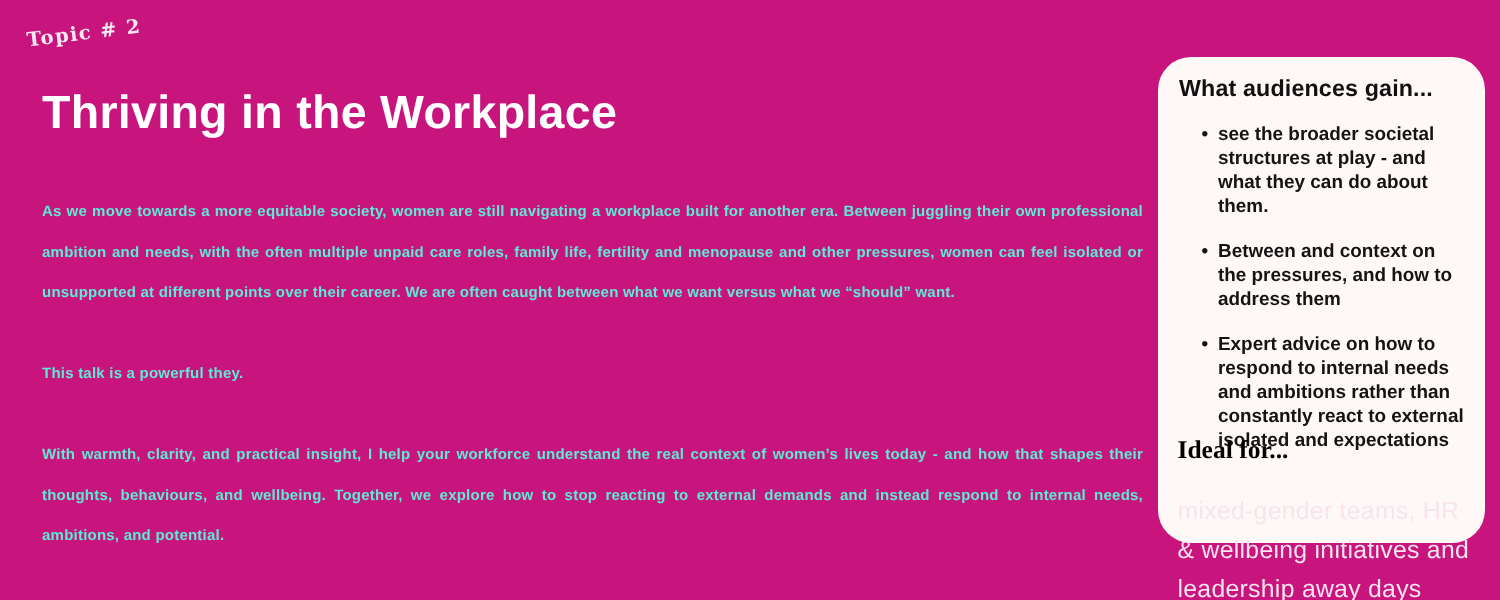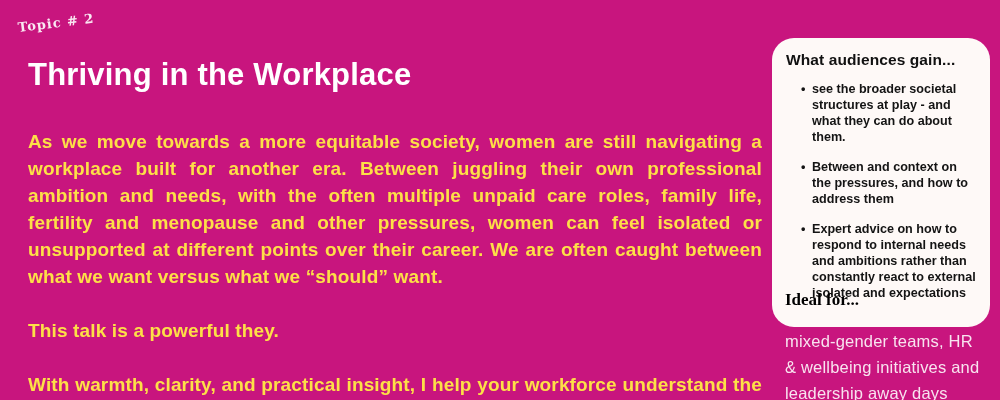--- a/index.html
+++ b/index.html
@@ -41,36 +41,36 @@
     font-size: 31px;
     font-weight: 700;
     letter-spacing: 0.2px;
     color: #FFFFFF;
   }
   .body-copy {
     margin-top: 35px;
   }
   .body-copy p {
     margin: 0 0 27px 0;
-    font-size: 19px;
+    font-size: 10px;
     line-height: 27px;
     font-weight: 700;
     letter-spacing: 0.15px;
     text-align: justify;
-    color: #fde047;
+    color: #5eead4;
   }
   .body-copy p:last-child { margin-bottom: 0; }
 
   
   .gains-card {
     position: absolute;
     left: 772px;
     top: 38px;
     width: 218px;
-    height: 289px;
+    height: 324px;
     box-sizing: border-box;
     background: #FEF9F7;
     border-radius: 22px;
     padding: 13px 14px 10px 14px;
   }
   .gains-card h2 {
     margin: 0 0 12px 0;
     font-size: 15.5px;
     font-weight: 700;
     letter-spacing: 0.1px;

